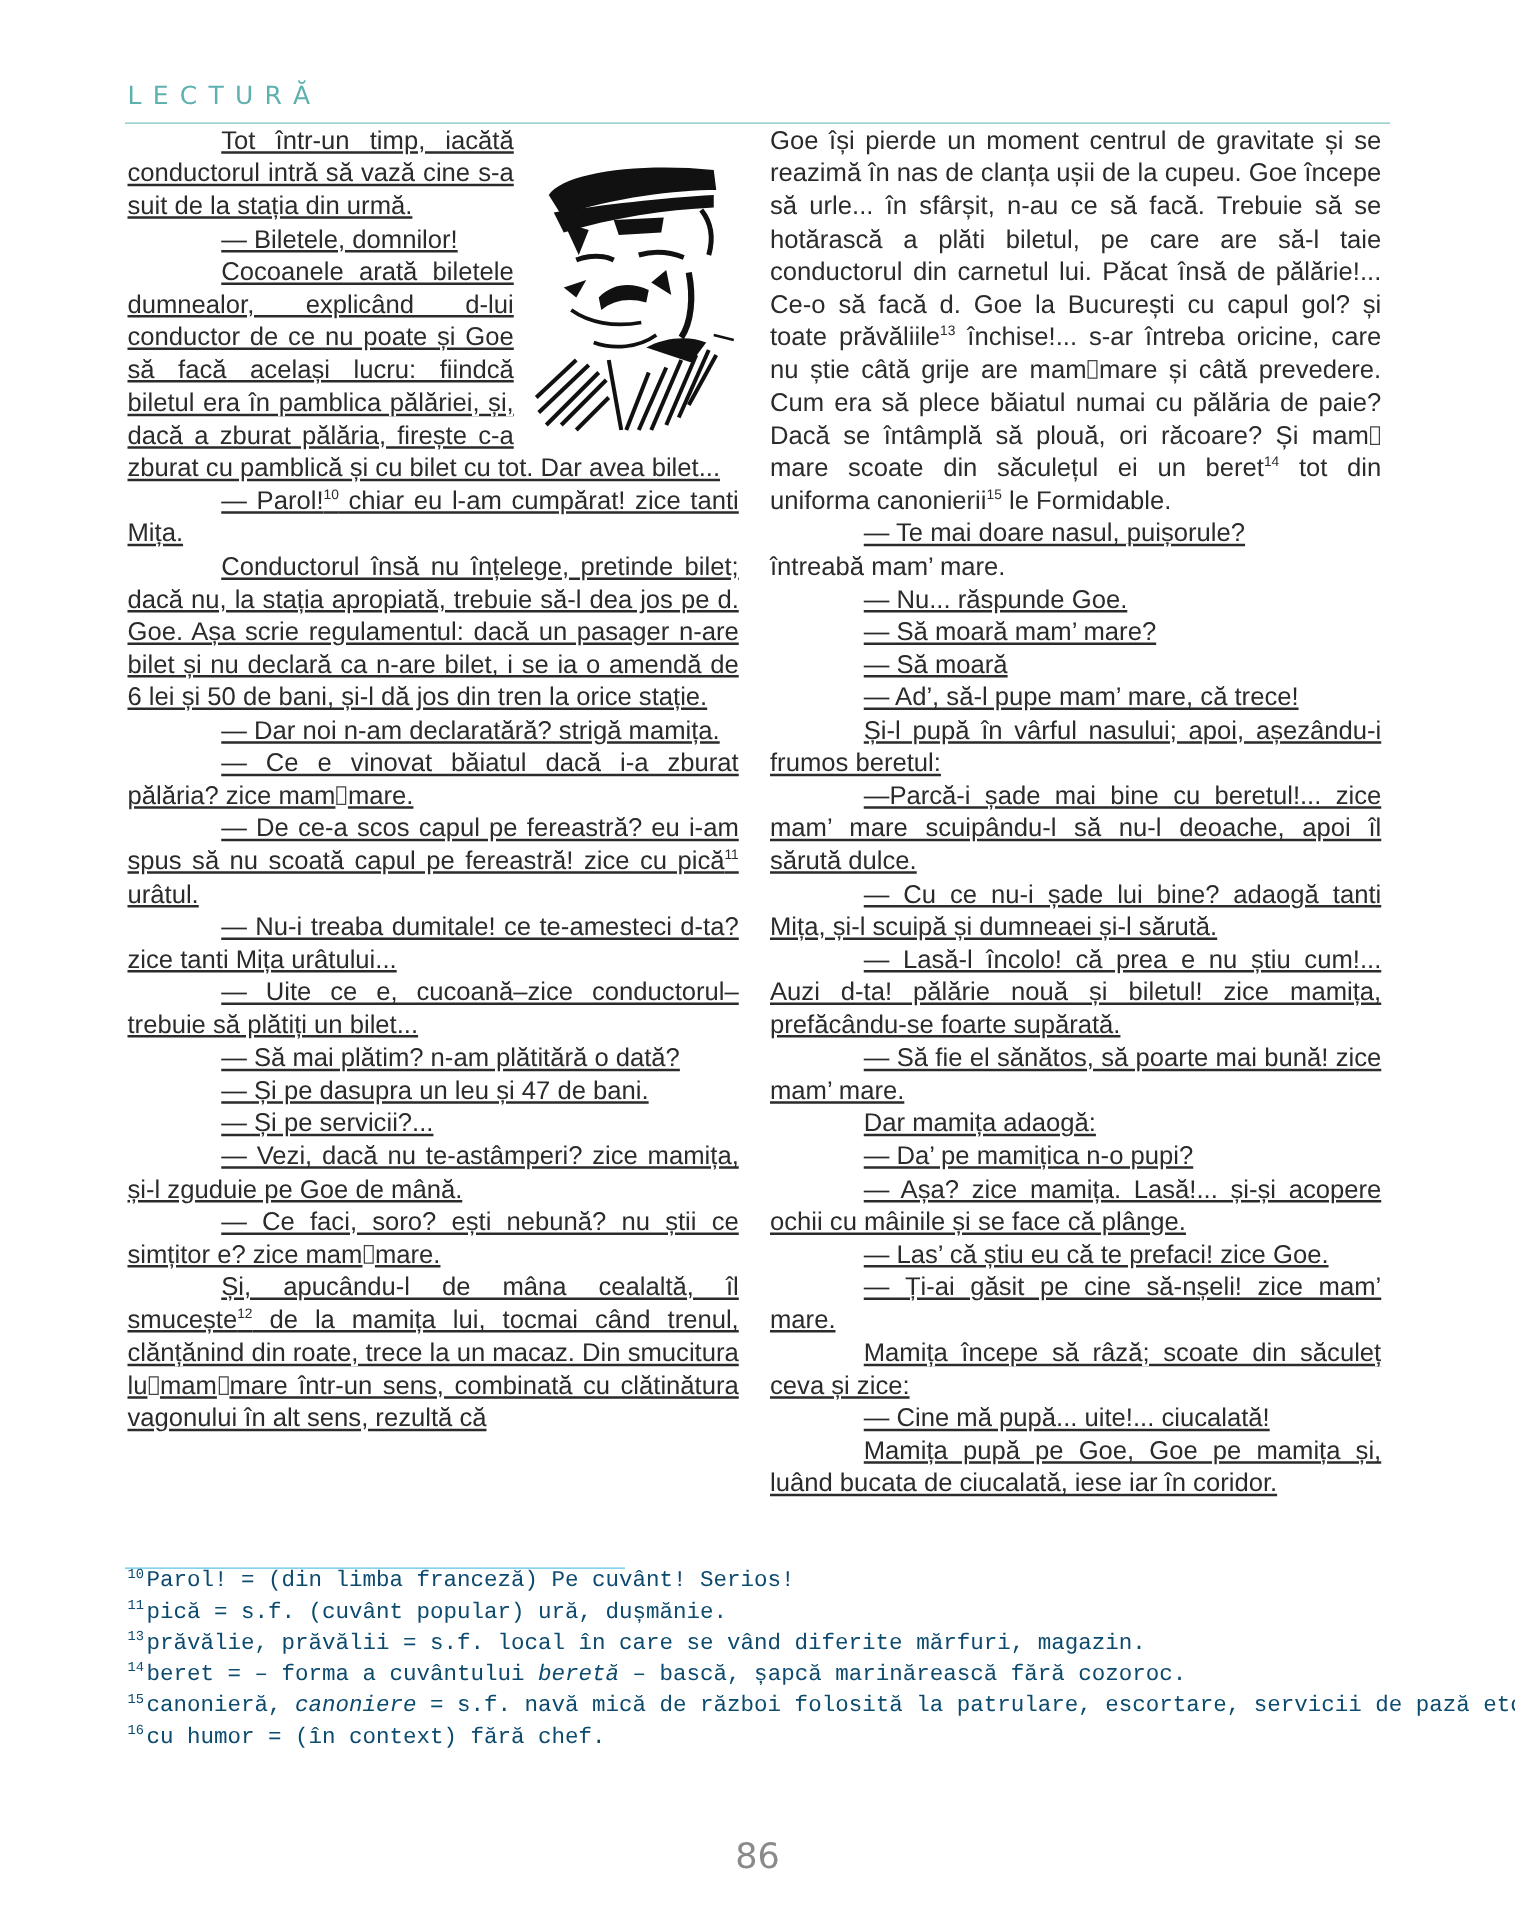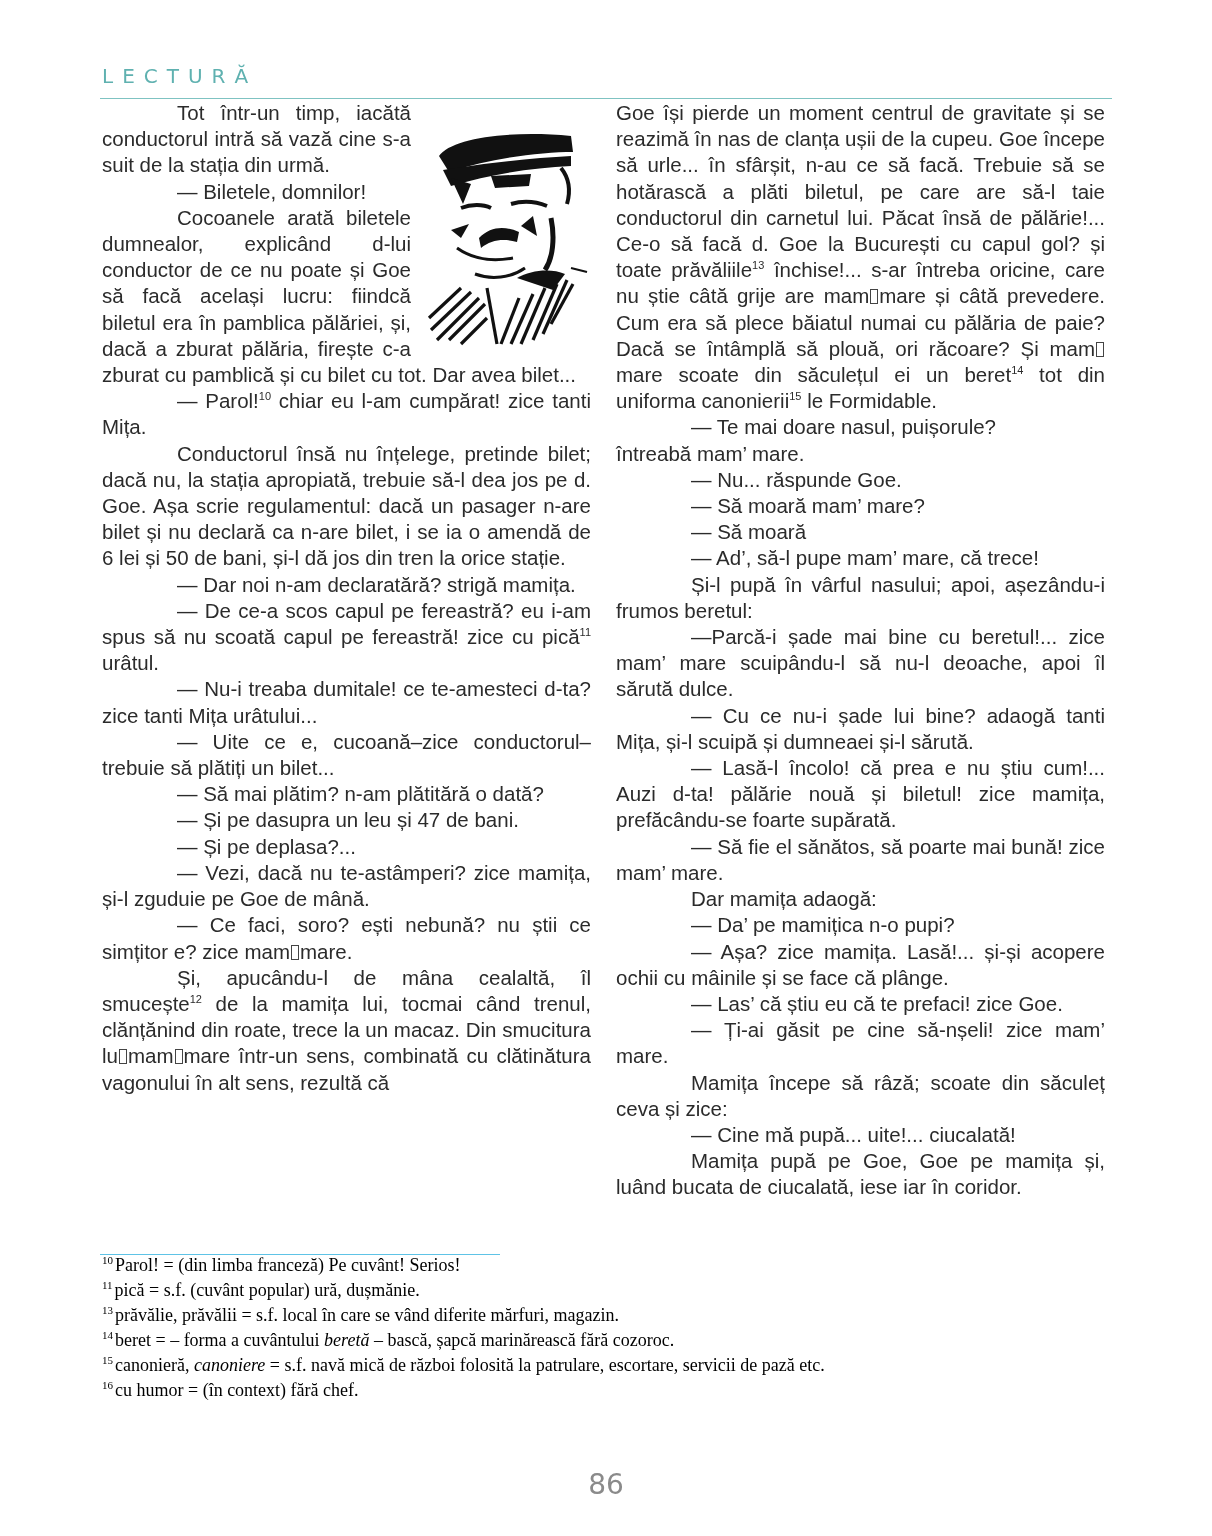--- a/index.html
+++ b/index.html
@@ -14,34 +14,34 @@
     border-top: 1.5px solid #7fc3c2;
   }
   .col {
     position: absolute; top: 100px;
     font-family: "Liberation Sans", sans-serif; font-size: 20.5px;
     line-height: 26.2px; color: #2b2b2b; text-align: justify;
   }
   .col-left { left: 102px; width: 489px; }
   .col-right { left: 616px; width: 489px; }
   .col p { margin: 0; text-align: justify; }
-  .col p.ind { text-indent: 75px; }
+  .col p.ind { text-indent: 75px; text-decoration: underline; }
   sup { font-size: 11px; line-height: 0; vertical-align: 8px; }
   .box { display: inline-block; width: 8px; height: 15px; border: 1px solid #444; vertical-align: -1px; margin: 0 1px; box-sizing: border-box; }
   .figure {
     float: right; width: 170px; height: 238px; margin: 8px 0 0 10px;
   }
   .figure svg { width: 170px; height: 238px; display: block; }
   .fn-rule {
     position: absolute; left: 100px; top: 1254px; width: 400px; height: 0;
     border-top: 1.5px solid #5ec3e6;
   }
   .footnotes {
     position: absolute; left: 102px; top: 1253px; width: 1000px;
-    font-family: Liberation Serif, serif; font-size: 18px; line-height: 25px; color: #000000;
+    font-family: Liberation Mono, monospace; font-size: 18px; line-height: 25px; color: #0c4a6e;
   }
   .footnotes div { white-space: nowrap; }
   .footnotes sup { font-size: 11px; vertical-align: 7px; margin-right: 2px; }
   .footnotes i { font-style: italic; }
   .page-number {
     position: absolute; left: 0; width: 1212px; top: 1468px; text-align: center;
     font-family: "DejaVu Sans", sans-serif; font-size: 28px; color: #8a8a8a;
   }
 </style>
 </head>
@@ -89,26 +89,27 @@
       <path d="M96 170 C110 162, 130 160, 144 166 L132 182 Z" fill="#111"></path>
     </svg>
   </div>
   <div id="left-text">
       <p class="ind">Tot într-un timp, iacătă conductorul intră să vază cine s-a suit de la stația din urmă.</p>
       <p class="ind">— Biletele, domnilor!</p>
       <p class="ind">Cocoanele arată biletele dumnealor, explicând d-lui conductor de ce nu poate și Goe să facă același lucru: fiindcă biletul era în pamblica pălăriei, și, dacă a zburat pălăria, firește c-a zburat cu pamblică și cu bilet cu tot. Dar avea bilet...</p>
       <p class="ind">— Parol!<sup>10</sup> chiar eu l-am cumpărat! zice tanti Mița.</p>
       <p class="ind">Conductorul însă nu înțelege, pretinde bilet; dacă nu, la stația apropiată, trebuie să-l dea jos pe d. Goe. Așa scrie regulamentul: dacă un pasager n-are bilet și nu declară ca n-are bilet, i se ia o amendă de 6 lei și 50 de bani, și-l dă jos din tren la orice stație.</p>
       <p class="ind">— Dar noi n-am declaratără? strigă mamița.</p>
+      <p class="ind">— Ce e vinovat băiatul dacă i-a zburat pălăria? zice mam<span class="box"></span>mare.</p>
       <p class="ind">— De ce-a scos capul pe fereastră? eu i-am spus să nu scoată capul pe fereastră! zice cu pică<sup>11</sup> urâtul.</p>
       <p class="ind">— Nu-i treaba dumitale! ce te-amesteci d-ta? zice tanti Mița urâtului...</p>
       <p class="ind">— Uite ce e, cucoană–zice conductorul– trebuie să plătiți un bilet...</p>
       <p class="ind">— Să mai plătim? n-am plătitără o dată?</p>
       <p class="ind">— Și pe dasupra un leu și 47 de bani.</p>
-      <p class="ind">— Și pe deplasa?...</p>
+      <p class="ind">— Și pe servicii?...</p>
       <p class="ind">— Vezi, dacă nu te-astâmperi? zice mamița, și-l zguduie pe Goe de mână.</p>
       <p class="ind">— Ce faci, soro? ești nebună? nu știi ce simțitor e? zice mam<span class="box"></span>mare.</p>
       <p class="ind">Și, apucându-l de mâna cealaltă, îl smucește<sup>12</sup> de la mamița lui, tocmai când trenul, clănțănind din roate, trece la un macaz. Din smucitura lu<span class="box"></span>mam<span class="box"></span>mare într-un sens, combinată cu clătinătura vagonului în alt sens, rezultă că</p>
     </div>
 </div>
 
 <div class="col col-right">
   <div id="right-text">
       <p>Goe își pierde un moment centrul de gravitate și se reazimă în nas de clanța ușii de la cupeu. Goe începe să urle... în sfârșit, n-au ce să facă. Trebuie să se hotărască a plăti biletul, pe care are să-l taie conductorul din carnetul lui. Păcat însă de pălărie!... Ce-o să facă d. Goe la București cu capul gol? și toate prăvăliile<sup>13</sup> închise!... s-ar întreba oricine, care nu știe câtă grije are mam<span class="box"></span>mare și câtă prevedere. Cum era să plece băiatul numai cu pălăria de paie? Dacă se întâmplă să plouă, ori răcoare? Și mam<span class="box"></span>mare scoate din săculețul ei un beret<sup>14</sup> tot din uniforma canonierii<sup>15</sup> le Formidable.</p>
       <p class="ind">— Te mai doare nasul, puișorule?</p>

